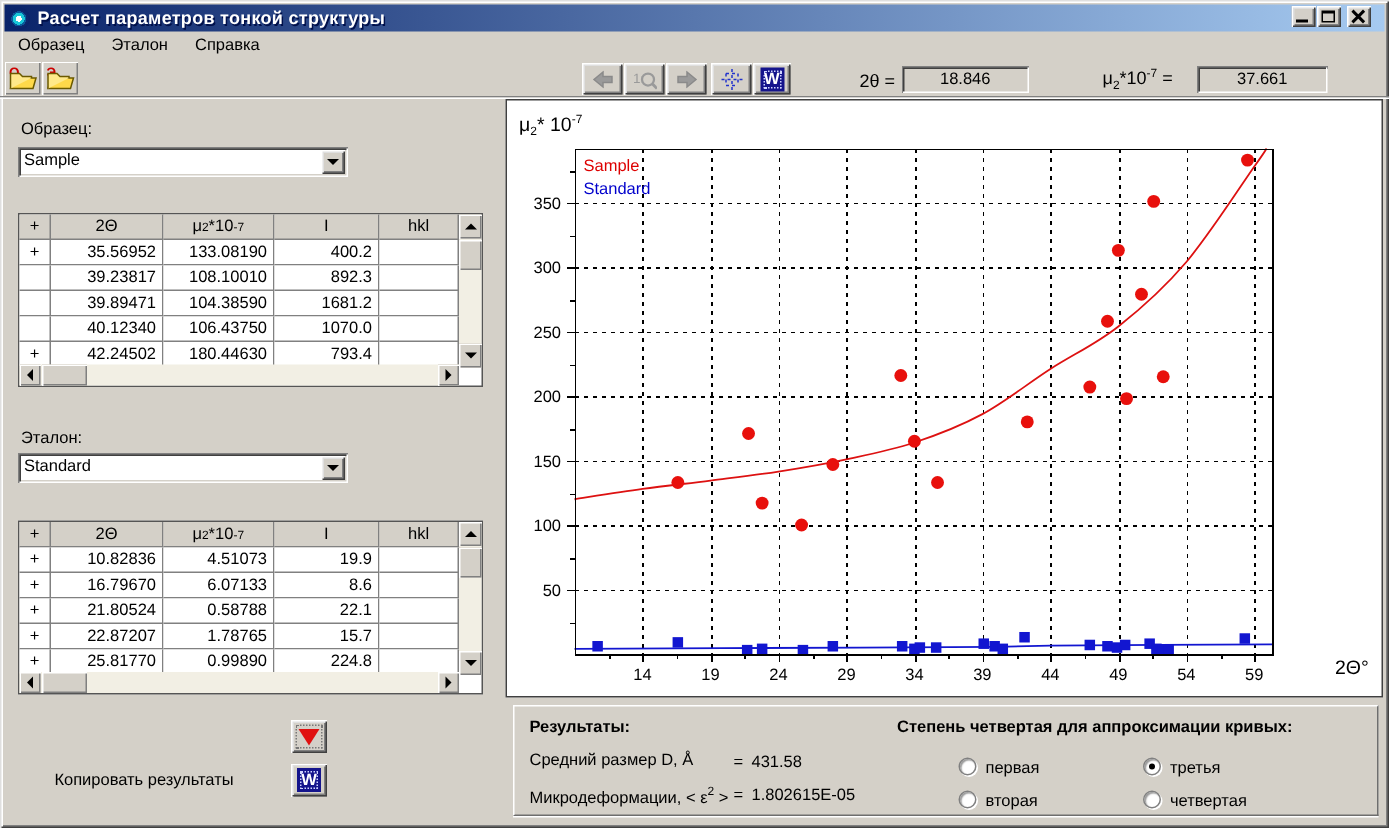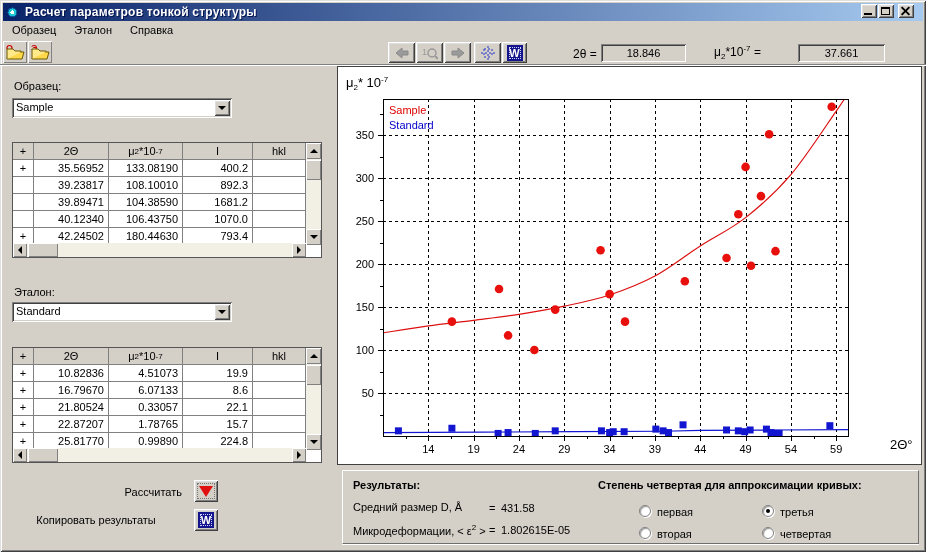--- a/index.html
+++ b/index.html
@@ -140,21 +140,21 @@
   <div class="abs raised toolbtn" style="left:502px;top:42px;width:25px;height:21px;">
     <div class="word-icon">W</div>
   </div>
 
   <div class="abs readout-label" style="left:573px;top:47px;">
     <span>2θ</span> <span>=</span>
   </div>
   <div class="abs sunken readout-box" style="left:601px;top:44px;width:85px;height:18px;">
     <span>18.846</span>
   </div>
-  <div class="abs readout-label" style="left:714px;top:44px;">
+  <div class="abs readout-label" style="left:735px;top:44px;">
     <span>μ</span><sub class="s">2</sub><span>*10</span><sup class="s">-7</sup> <span>=</span>
   </div>
   <div class="abs sunken readout-box" style="left:798px;top:44px;width:87px;height:18px;">
     <span>37.661</span>
   </div>
 
   <div class="abs etch-h" style="left:0;top:64px;width:926px;"></div>
 
   <div class="abs" style="left:14px;top:80px;">Образец:</div>
   <div class="abs sunken combo" style="left:12px;top:98px;width:220px;">
@@ -266,21 +266,21 @@
         <div class="trow">
           <div class="tcell c-plus center" style="background: rgb(255, 255, 255);">+</div>
           <div class="tcell c-theta num" style="background: rgb(255, 255, 255);">16.79670</div>
           <div class="tcell c-mu num" style="background: rgb(255, 255, 255);">6.07133</div>
           <div class="tcell c-i num" style="background: rgb(255, 255, 255);">8.6</div>
           <div class="tcell c-hkl" style="background: rgb(255, 255, 255);"></div>
         </div>
         <div class="trow">
           <div class="tcell c-plus center" style="background: rgb(255, 255, 255);">+</div>
           <div class="tcell c-theta num" style="background: rgb(255, 255, 255);">21.80524</div>
-          <div class="tcell c-mu num" style="background: rgb(255, 255, 255);">0.33057</div>
+          <div class="tcell c-mu num" style="background: rgb(255, 255, 255);">0.58788</div>
           <div class="tcell c-i num" style="background: rgb(255, 255, 255);">22.1</div>
           <div class="tcell c-hkl" style="background: rgb(255, 255, 255);"></div>
         </div>
         <div class="trow">
           <div class="tcell c-plus center" style="background: rgb(255, 255, 255);">+</div>
           <div class="tcell c-theta num" style="background: rgb(255, 255, 255);">22.87207</div>
           <div class="tcell c-mu num" style="background: rgb(255, 255, 255);">1.78765</div>
           <div class="tcell c-i num" style="background: rgb(255, 255, 255);">15.7</div>
           <div class="tcell c-hkl" style="background: rgb(255, 255, 255);"></div>
         </div>
@@ -305,21 +305,20 @@
       <div class="sbtn raised1" style="left:0;top:0;width:14px;height:14px;">
           <div class="arr-l"></div>
         </div>
       <div class="sthumb raised1" style="left:15px;top:0;width:30px;height:14px;"></div>
       <div class="sbtn raised1" style="right:0;top:0;width:14px;height:14px;">
           <div class="arr-r"></div>
         </div>
     </div>
   </div>
 
-  <div class="abs" style="left:10px;top:486px;width:172px;text-align:right;">Рассчитать</div>
   <div class="abs raised toolbtn" style="left:194px;top:480px;width:24px;height:22px;">
     <div class="dotted-frame"></div>
     <div class="tri-down"></div>
   </div>
   <div class="abs" style="left:10px;top:514px;width:172px;text-align:center;">Копировать результаты</div>
   <div class="abs raised toolbtn" style="left:194px;top:509px;width:24px;height:22px;">
     <div class="word-icon">W</div>
   </div>
 
   <div class="abs chart-panel">

